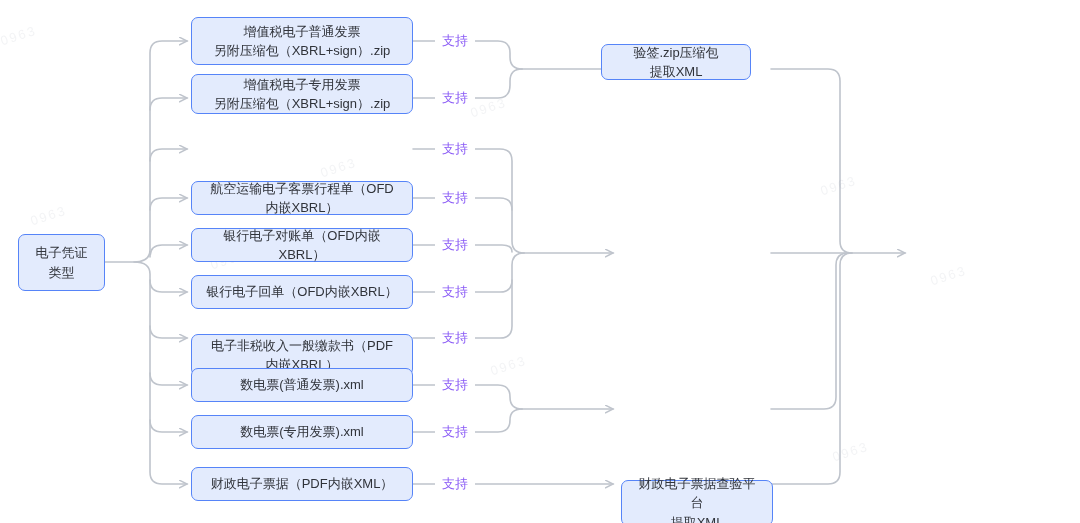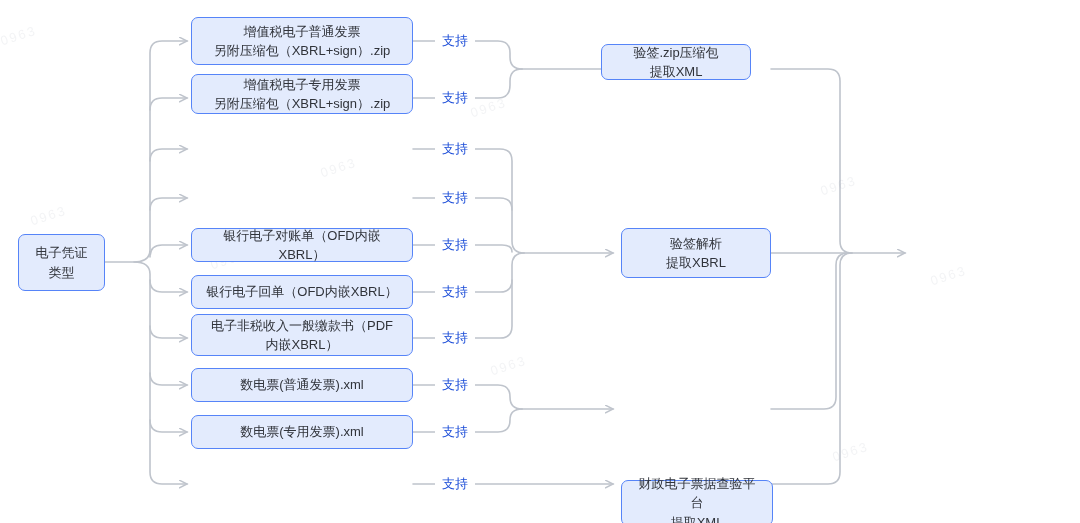--- a/index.html
+++ b/index.html
@@ -10,21 +10,21 @@
   .edges{position:absolute;left:0;top:0;width:1080px;height:523px;}
   .node{
     position:absolute;box-sizing:border-box;
     background:#e3ebfd;border:1.6px solid #5684f8;border-radius:7px;
     display:flex;align-items:center;justify-content:center;text-align:center;
     font-size:13px;line-height:1.5;color:#30333a;
     white-space:pre-line;padding:2px 14px;z-index:2;
   }
   .support{
     position:absolute;transform:translate(-50%,-50%);
-    background:#ffffff;padding:0 7px;font-size:13px;color:#1d4ed8;
+    background:#ffffff;padding:0 7px;font-size:13px;color:#8b5cf6;
     z-index:3;white-space:nowrap;text-align:center;
   }
   .watermark{
     position:absolute;font-size:13px;letter-spacing:2px;color:#8b93a3;
     opacity:0.10;transform:rotate(-18deg);z-index:1;white-space:nowrap;
   }
 </style>
 </head>
 <body>
 
@@ -82,38 +82,38 @@
       <path d="M771,484 H828 Q840,484 840,472 V265 Q840,253 852,253"></path>
     </g>
   </svg>
 
   <div class="node" style="left:18px;top:234px;width:87px;height:57px">电子凭证类型</div>
 
   <div class="node" style="left:191px;top:17px;width:222px;height:48px">增值税电子普通发票
 另附压缩包（XBRL+sign）.zip</div>
   <div class="node" style="left:191px;top:74px;width:222px;height:40px">增值税电子专用发票
 另附压缩包（XBRL+sign）.zip</div>
+  <div class="node" style="left:191px;top:181px;width:222px;height:34px">航空运输电子客票行程单（OFD内嵌XBRL）</div>
   <div class="node" style="left:191px;top:275px;width:222px;height:34px">银行电子回单（OFD内嵌XBRL）</div>
   <div class="node" style="left:191px;top:228px;width:222px;height:34px">银行电子对账单（OFD内嵌XBRL）</div>
-  <div class="node" style="left:191px;top:314px;width:222px;height:42px">电子非税收入一般缴款书（PDF内嵌XBRL）</div>
+  <div class="node" style="left:191px;top:334px;width:222px;height:42px">电子非税收入一般缴款书（PDF内嵌XBRL）</div>
   <div class="node" style="left:191px;top:415px;width:222px;height:34px">数电票(专用发票).xml</div>
   <div class="node" style="left:191px;top:368px;width:222px;height:34px">数电票(普通发票).xml</div>
+  <div class="node" style="left:191px;top:467px;width:222px;height:34px">财政电子票据（PDF内嵌XML）</div>
 
   <span class="support" style="left:455px;top:41px">支持</span>
   <span class="support" style="left:455px;top:98px">支持</span>
   <span class="support" style="left:455px;top:149px">支持</span>
   <span class="support" style="left:455px;top:198px">支持</span>
   <span class="support" style="left:455px;top:245px">支持</span>
   <span class="support" style="left:455px;top:292px">支持</span>
   <span class="support" style="left:455px;top:338px">支持</span>
   <span class="support" style="left:455px;top:385px">支持</span>
   <span class="support" style="left:455px;top:432px">支持</span>
   <span class="support" style="left:455px;top:484px">支持</span>
 
   <div class="node" style="left:601px;top:44px;width:150px;height:36px">验签.zip压缩包
 提取XML</div>
-  <div class="node" style="left:621px;top:228px;width:150px;height:50px">验签解析
-提取XBRL</div>
   <div class="node" style="left:621px;top:480px;width:152px;height:46px">财政电子票据查验平台
 提取XML</div>
 
 
 </div>
 
 </body></html>

